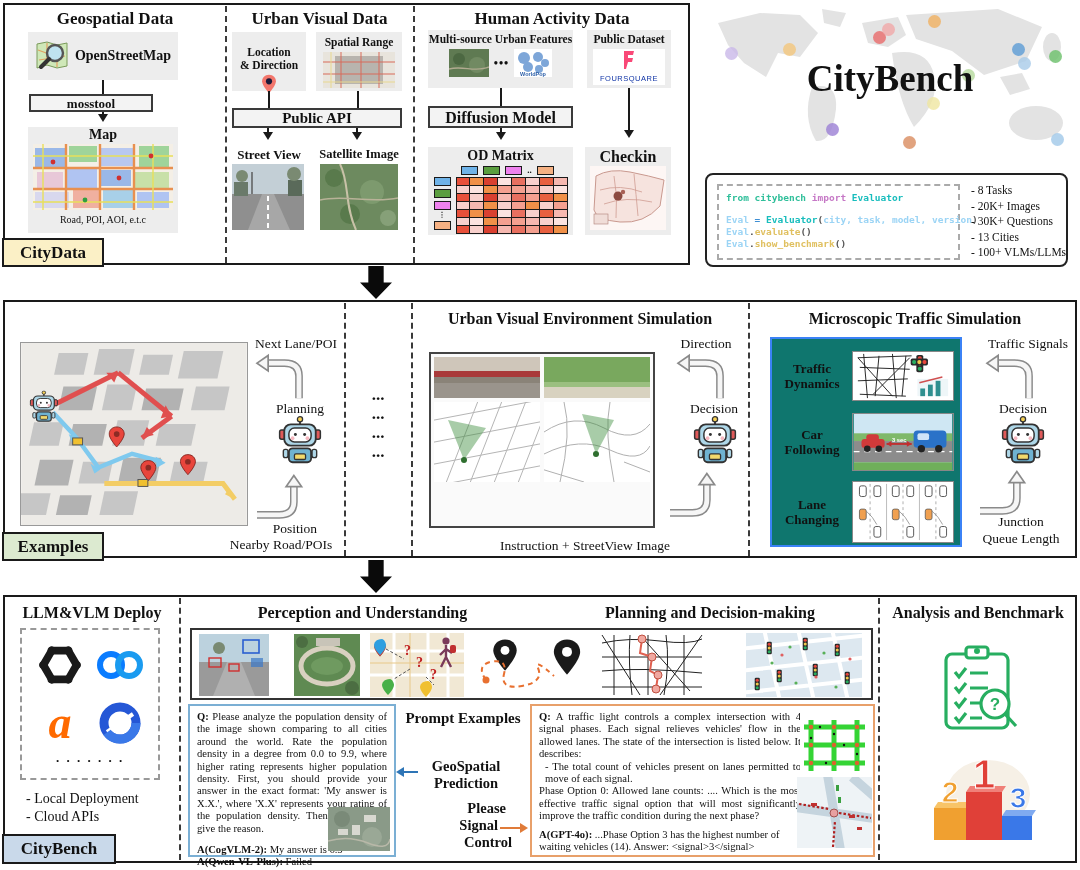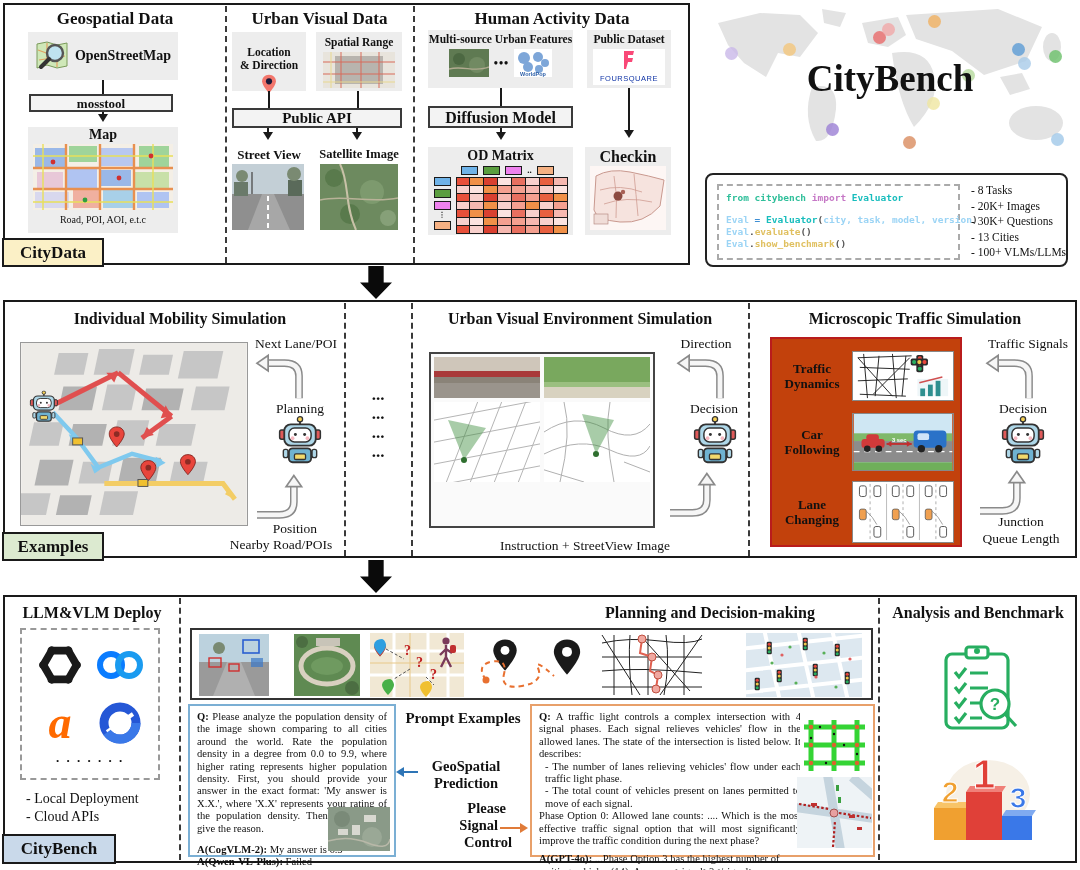--- a/index.html
+++ b/index.html
@@ -95,21 +95,21 @@
   <div class="abs panel center" style="left:28px;top:32px;width:150px;height:48px;gap:6px">
     <svg width="34" height="32" viewBox="0 0 34 32">
       <polygon points="2,4 12,2 22,5 32,3 32,26 22,28 12,25 2,28" fill="#cfe8b8" stroke="#7a9a5a" stroke-width="1"></polygon>
       <path d="M3 10 L14 14 M12 3 L12 24 M22 6 L22 27 M4 20 L30 16" stroke="#e0a060" stroke-width="1.2" fill="none"></path>
       <circle cx="20" cy="13" r="8" fill="#bfe3f0" stroke="#555" stroke-width="2.4"></circle>
       <line x1="14" y1="19" x2="6" y2="27" stroke="#333" stroke-width="4" stroke-linecap="round"></line>
     </svg>
     <span style="font-weight:bold;font-size:14px">OpenStreetMap</span>
   </div>
   <div class="abs conn" style="left:102px;top:80px;height:14px"></div>
-  <div class="abs bar" style="left:29px;top:94px;width:144px;height:18px;font-size:13px;line-height:15px">mosstool</div>
+  <div class="abs bar" style="left:29px;top:94px;width:124px;height:18px;font-size:13px;line-height:15px">mosstool</div>
   <div class="abs conn arr" style="left:102px;top:112px;height:8px"></div>
   <div class="abs panel" style="left:28px;top:127px;width:150px;height:106px;text-align:center">
     <div class="t-lbl" style="font-size:14px">Map</div>
     <svg width="140" height="66" viewBox="0 0 140 66" style="margin-top:1px">
       <rect width="140" height="66" fill="#f4efe6"></rect>
       <rect x="2" y="4" width="30" height="20" fill="#9ab8e8"></rect>
         <rect x="36" y="2" width="28" height="16" fill="#9fd49a"></rect>
       <rect x="68" y="4" width="34" height="18" fill="#b8c8f0"></rect>
         <rect x="106" y="2" width="30" height="22" fill="#9fd49a"></rect>
       <rect x="4" y="28" width="26" height="18" fill="#e8c8d8"></rect>
@@ -349,21 +349,20 @@
     </div>
   </div>
 
   <div class="abs blockarrow" style="left:360px;top:266px;width:32px;height:33px"></div>
 
   <div class="abs box" style="left:3px;top:300px;width:1074px;height:258px"></div>
   <div class="abs vdash" style="left:344px;top:303px;height:253px"></div>
   <div class="abs vdash" style="left:411px;top:303px;height:253px"></div>
   <div class="abs vdash" style="left:748px;top:303px;height:253px"></div>
 
-  <div class="abs t-sec" style="left:20px;top:310px;width:320px">Individual Mobility Simulation</div>
   <svg class="abs" width="228" height="184" viewBox="0 0 228 184" style="left:20px;top:342px;border:1px solid #999">
     <rect width="228" height="184" fill="#edebe7"></rect>
     <g fill="#c6c6c6" transform="skewX(-12)">
       <rect x="40" y="10" width="30" height="22"></rect>
         <rect x="80" y="6" width="36" height="26"></rect>
         <rect x="126" y="12" width="30" height="20"></rect>
         <rect x="166" y="8" width="40" height="28"></rect>
       <rect x="52" y="44" width="34" height="24" fill="#b2b2b2"></rect>
         <rect x="96" y="42" width="30" height="26"></rect>
         <rect x="136" y="46" width="38" height="22" fill="#b2b2b2"></rect>
@@ -465,21 +464,21 @@
   <div class="abs lbl13" style="left:676px;top:401px;width:76px">Decision</div>
   <svg class="abs" width="46" height="50" style="left:692px;top:416px">
       <use href="#robot"></use>
     </svg>
   <svg class="abs" width="52" height="48" style="left:668px;top:470px">
       <use href="#hookIn"></use>
     </svg>
   <div class="abs lbl13" style="left:430px;top:538px;width:310px">Instruction + StreetView Image</div>
 
   <div class="abs t-sec" style="left:756px;top:310px;width:318px">Microscopic Traffic Simulation</div>
-  <div class="abs" style="left:770px;top:337px;width:192px;height:210px;border:2px solid #b91c1c;background:#c2410c">
+  <div class="abs" style="left:770px;top:337px;width:192px;height:210px;border:2px solid #3b82f6;background:#0f766e">
     <div class="abs t-lbl" style="left:4px;top:22px;width:72px;white-space:normal;line-height:15px">Traffic Dynamics</div>
     <svg class="abs thumbbox" width="102" height="50" viewBox="0 0 102 50" style="left:80px;top:12px;background:#fff">
       <g stroke="#222" stroke-width="1" fill="none">
         <path d="M4 6 L60 4 M6 16 L58 18 M4 30 L56 28 M6 44 L54 46 M10 2 L14 48 M26 4 L22 46 M40 2 L44 48 M54 4 L50 46"></path>
         <path d="M4 6 L40 46 M58 6 L20 44"></path>
       </g>
       <use href="#tlight" x="64" y="2" width="9" height="20"></use>
       <g transform="translate(78 6) rotate(90)">
           <use href="#tlight" width="9" height="20"></use>
         </g>
@@ -592,20 +591,21 @@
       </div>
     </div>
     <div style="text-align:center;font-weight:bold;font-size:13px;letter-spacing:2px">. . . . . . .</div>
   </div>
   <div class="abs" style="left:26px;top:790px;font-size:14px;line-height:18px">
     <div>- Local Deployment</div>
     <div>- Cloud APIs</div>
   </div>
   <div class="abs badge" style="left:2px;top:834px;width:114px;height:30px;background:#c9d9ea">CityBench</div>
 
+  <div class="abs t-sec" style="left:190px;top:604px;width:345px">Perception and Understanding</div>
   <div class="abs t-sec" style="left:545px;top:604px;width:330px">Planning and Decision-making</div>
 
   <div class="abs" style="left:190px;top:628px;width:683px;height:72px;border:2px solid #333;background:#fff">
     <svg class="abs" width="70" height="62" viewBox="0 0 70 62" style="left:7px;top:4px">
       <rect width="70" height="28" fill="#bcd2de"></rect>
       <rect y="28" width="70" height="34" fill="#9a9a9a"></rect>
       <polygon points="28,28 42,28 56,62 14,62" fill="#b0b0b0"></polygon>
       <rect x="44" y="6" width="16" height="13" fill="none" stroke="#2a5fd0" stroke-width="1.6"></rect>
       <rect x="10" y="24" width="12" height="9" fill="none" stroke="#d03030" stroke-width="1.4"></rect>
       <rect x="30" y="30" width="10" height="7" fill="none" stroke="#d03030" stroke-width="1.4"></rect>
@@ -740,21 +740,20 @@
     <path d="M0 6 H20" stroke="#e07b39" stroke-width="2"></path>
     <polygon points="20,1 20,11 28,6" fill="#e07b39"></polygon>
   </svg>
 
   <div class="abs qbox" style="left:530px;top:704px;width:345px;height:153px;border:2px solid #e8a06a">
     <div style="width:262px">
       <div class="qtext">
         <span class="qb">Q:</span>
         <span>A traffic light controls a complex intersection with 4 signal phases. Each signal relieves vehicles' flow in the allowed lanes. The state of the intersection is listed below. It describes:</span>
       </div>
-      <div class="qtext" style="padding-left:6px">- The number of lanes relieving vehicles' flow under each traffic light phase.</div>
       <div class="qtext" style="padding-left:6px">- The total count of vehicles present on lanes permitted to move of each signal.</div>
       <div class="qtext">Phase Option 0: Allowed lane counts: .... Which is the most effective traffic signal option that will most significantly improve the traffic condition during the next phase?</div>
       <div class="qtext" style="margin-top:6px;text-align:left">
         <span class="qb">A(GPT-4o):</span>
         <span>...Phase Option 3 has the highest number of waiting vehicles (14).  Answer: &lt;signal&gt;3&lt;/signal&gt;</span>
       </div>
     </div>
     <svg class="abs" width="69" height="55" viewBox="0 0 69 55" style="left:268px;top:12px">
       <rect width="69" height="55" fill="#fff"></rect>
       <g stroke="#35d435" stroke-width="5">

